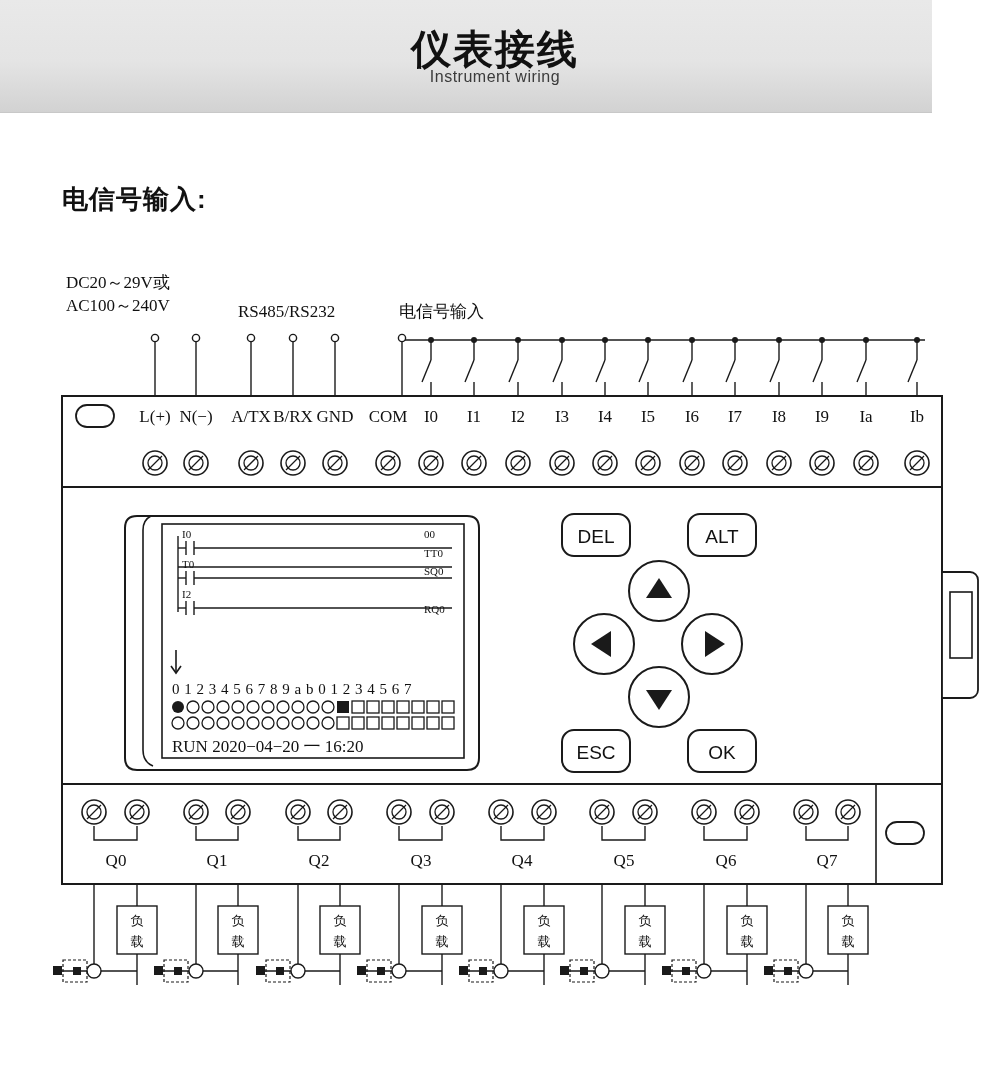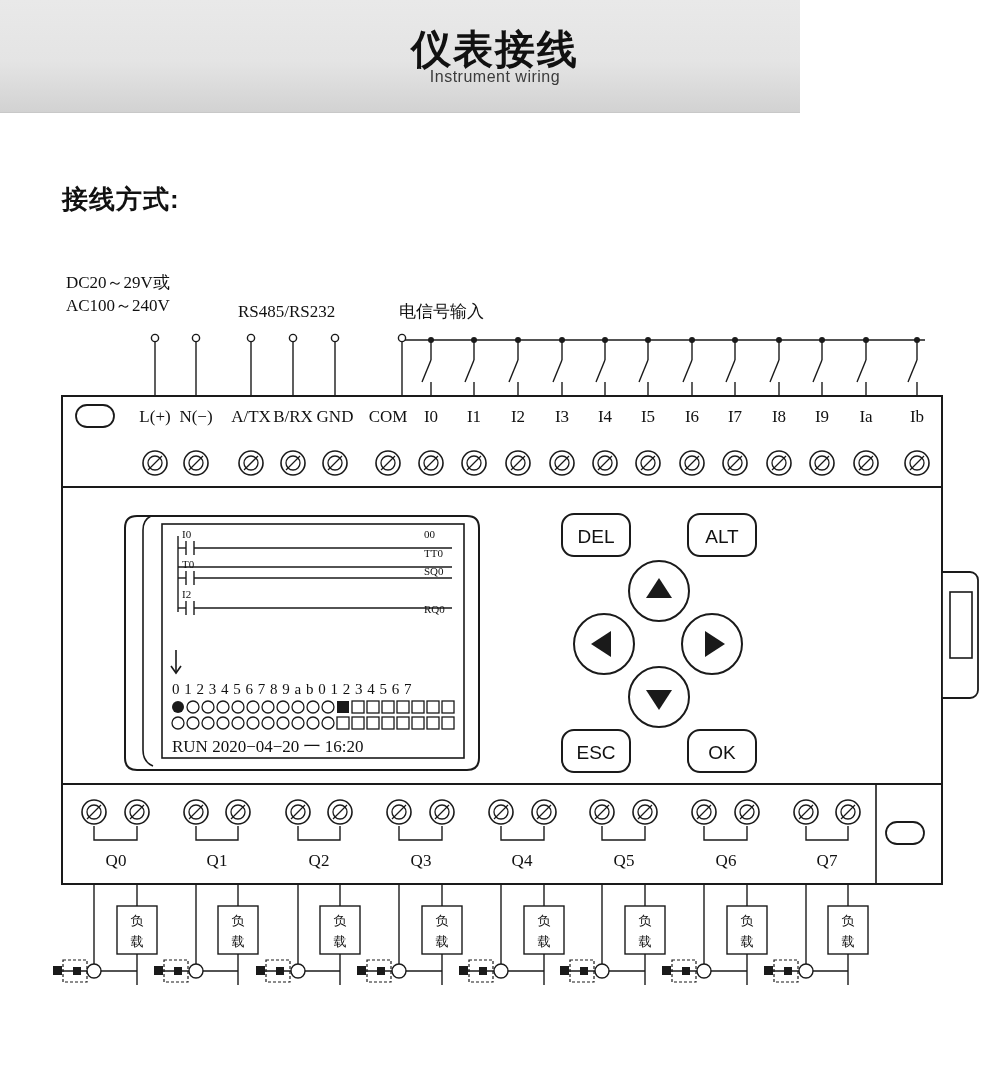--- a/index.html
+++ b/index.html
@@ -6,21 +6,21 @@
   body{
     width:990px;height:1068px;
     background:#ffffff;
     font-family:"Liberation Serif", serif;
     color:#1a1a1a;
     position:relative;
     overflow:hidden;
   }
   
   .banner{
-    position:absolute;left:0;top:0;width:800px;height:112px;
+    position:absolute;left:0;top:0;width:932px;height:112px;
     background:linear-gradient(180deg,#e9e9e9 0%,#e4e4e4 55%,#d2d2d2 100%);
     border-bottom:1px solid #c8c8c8;
   }
   .banner-cn{
     position:absolute;left:0;top:22px;width:990px;text-align:center;
     font-family:"Liberation Sans", sans-serif;
     font-size:40px;font-weight:700;color:#111;letter-spacing:2px;
   }
   .banner-en{
     position:absolute;left:0;top:68px;width:990px;text-align:center;
@@ -42,21 +42,21 @@
   .load{font-family:"Liberation Sans", sans-serif;font-size:13px;fill:#111;}
 </style>
 </head>
 <body>
 
 <div class="banner">
   <div class="banner-cn">仪表接线</div>
   <div class="banner-en">Instrument wiring</div>
 </div>
 
-<div class="sec-title">接线方式:</div>
+<div class="sec-title">电信号输入:</div>
 
 <svg id="wiring" viewBox="0 0 990 1068" xmlns="http://www.w3.org/2000/svg">
 
   <text class="tl" x="66" y="288">DC20～29V或</text>
   <text class="tl" x="66" y="311">AC100～240V</text>
   <text class="tl" x="238" y="317">RS485/RS232</text>
   <text class="tl" x="399" y="317">电信号输入</text>
 
   <g stroke="#1a1a1a" stroke-width="1.4" fill="none">
 

